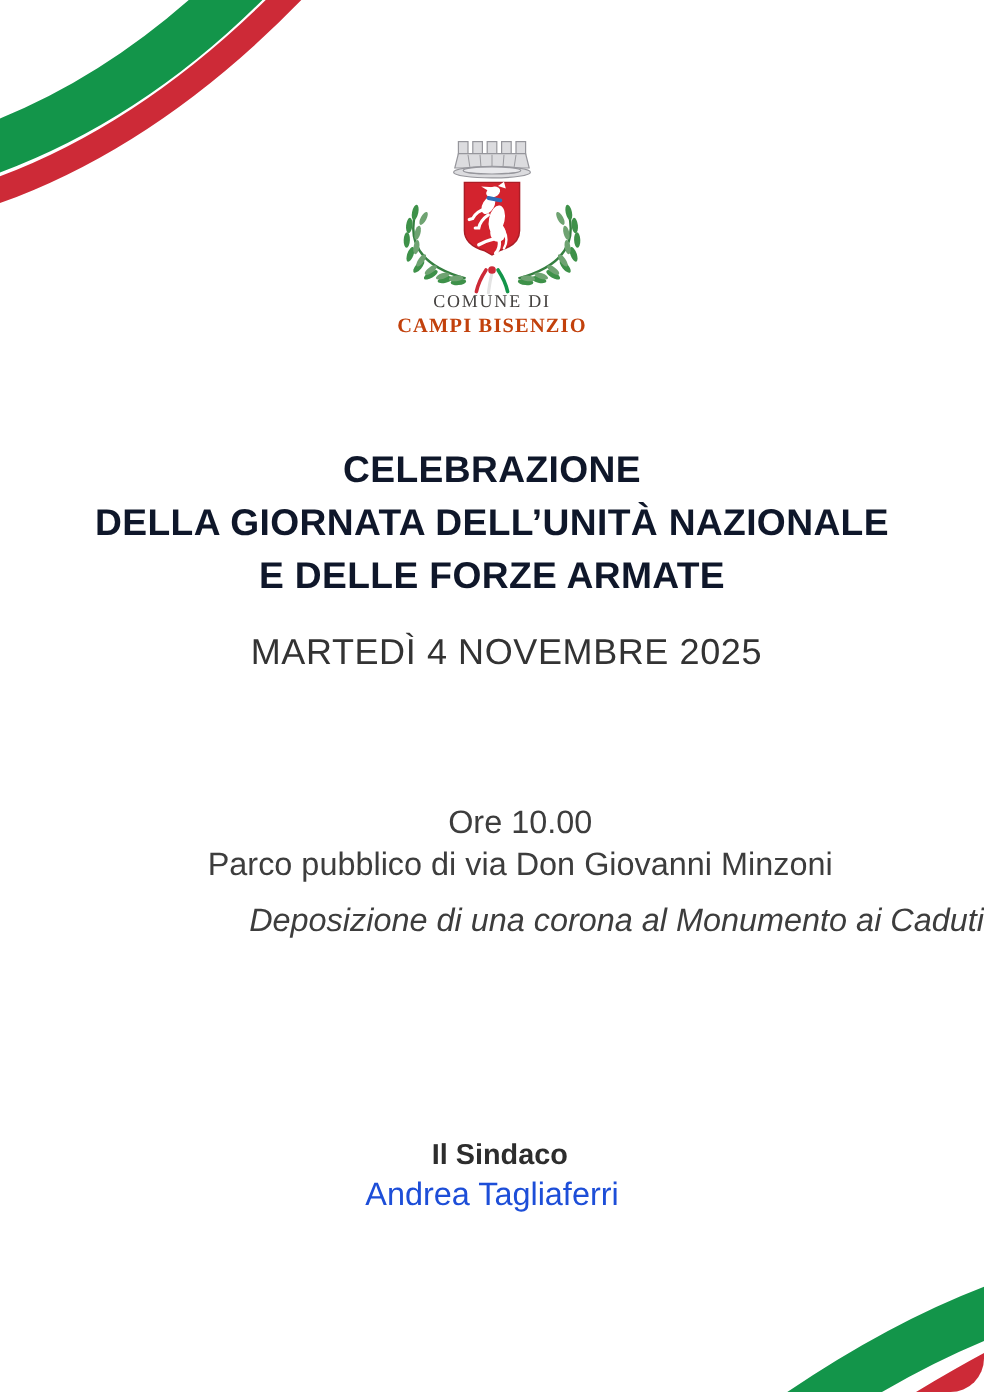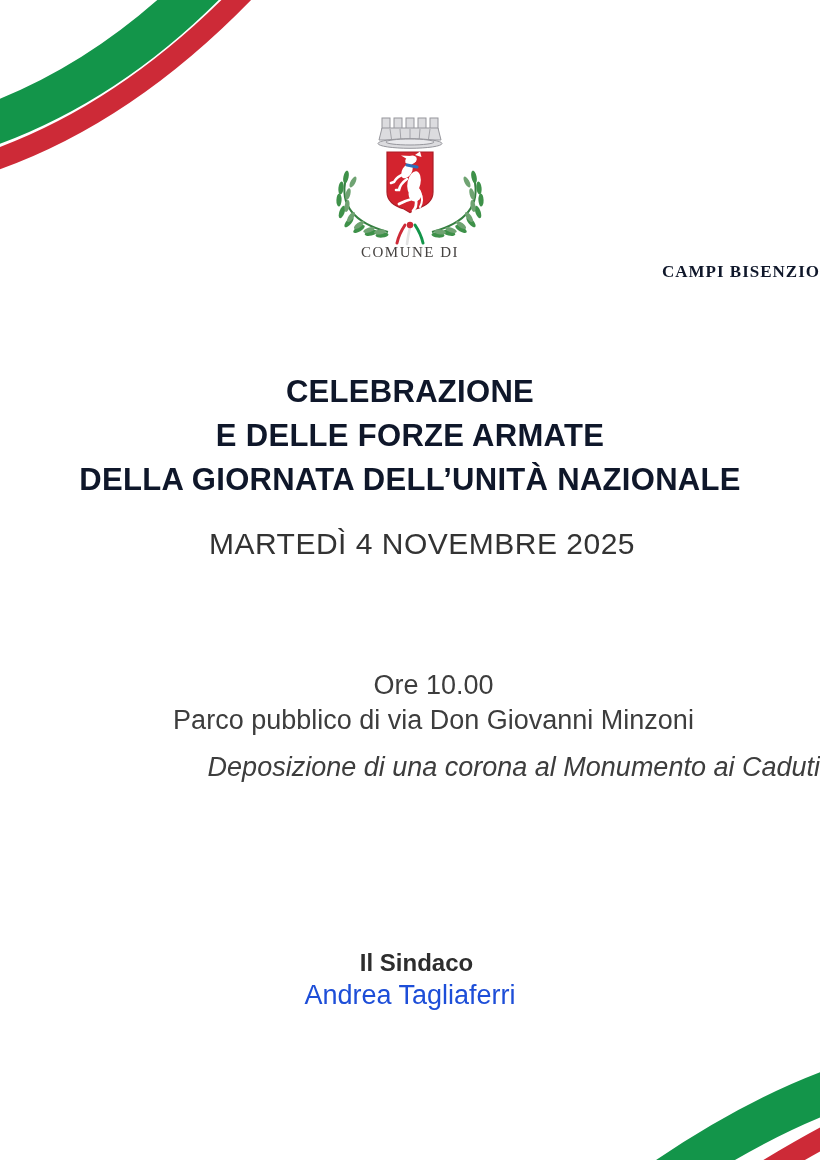--- a/index.html
+++ b/index.html
@@ -2,33 +2,34 @@
 <html><head>
 <meta charset="utf-8">
 <style>
   html,body{margin:0;padding:0;background:#ffffff;}
   .page{
     position:relative;
     width:820px;height:1160px;
     background:#ffffff;
     overflow:hidden;
     font-family:"Liberation Sans","DejaVu Sans",sans-serif;
+    border-radius:28px;
   }
   .ribbons{position:absolute;inset:0;width:820px;height:1160px;display:block;}
   .center-abs{position:absolute;left:0;right:0;text-align:center;}
   .crest-svg-wrap{top:112px;}
   .crest-line1{
     top:244px;
     font-family:"Liberation Serif","DejaVu Serif",serif;
     font-size:15px;letter-spacing:1.5px;color:#454240;
   }
   .crest-line2{
     top:262px;
     font-family:"Liberation Serif","DejaVu Serif",serif;
-    font-size:17px;font-weight:bold;letter-spacing:1px;color:#0f172a;text-align:right;
+    font-size:17px;font-weight:bold;letter-spacing:1px;color:#c2410c;
   }
   .title-block{
     top:370px;
     font-size:31px;font-weight:700;line-height:44px;
     letter-spacing:0.3px;color:#0f172a;
   }
   .date-line{
     top:524px;
     font-size:30px;font-weight:400;line-height:40px;
     letter-spacing:0.5px;color:#333333;margin-left:24px;
@@ -144,22 +145,22 @@
         <circle cx="80" cy="113" r="3.2" stroke="none" fill="#cd2a37"></circle>
       </g>
     </svg>
   </div>
 
   <div class="center-abs crest-line1">COMUNE DI</div>
   <div class="center-abs crest-line2">CAMPI BISENZIO</div>
 
   <div class="center-abs title-block">
     <div>CELEBRAZIONE</div>
+    <div>DELLA GIORNATA DELL’UNITÀ NAZIONALE</div>
     <div>E DELLE FORZE ARMATE</div>
-    <div>DELLA GIORNATA DELL’UNITÀ NAZIONALE</div>
   </div>
 
   <div class="center-abs date-line">MARTEDÌ 4 NOVEMBRE 2025</div>
 
   <div class="center-abs event-block">
     <div>Ore 10.00</div>
     <div>Parco pubblico di via Don Giovanni Minzoni</div>
     <div class="event-desc">Deposizione di una corona al Monumento ai Caduti</div>
   </div>
 

